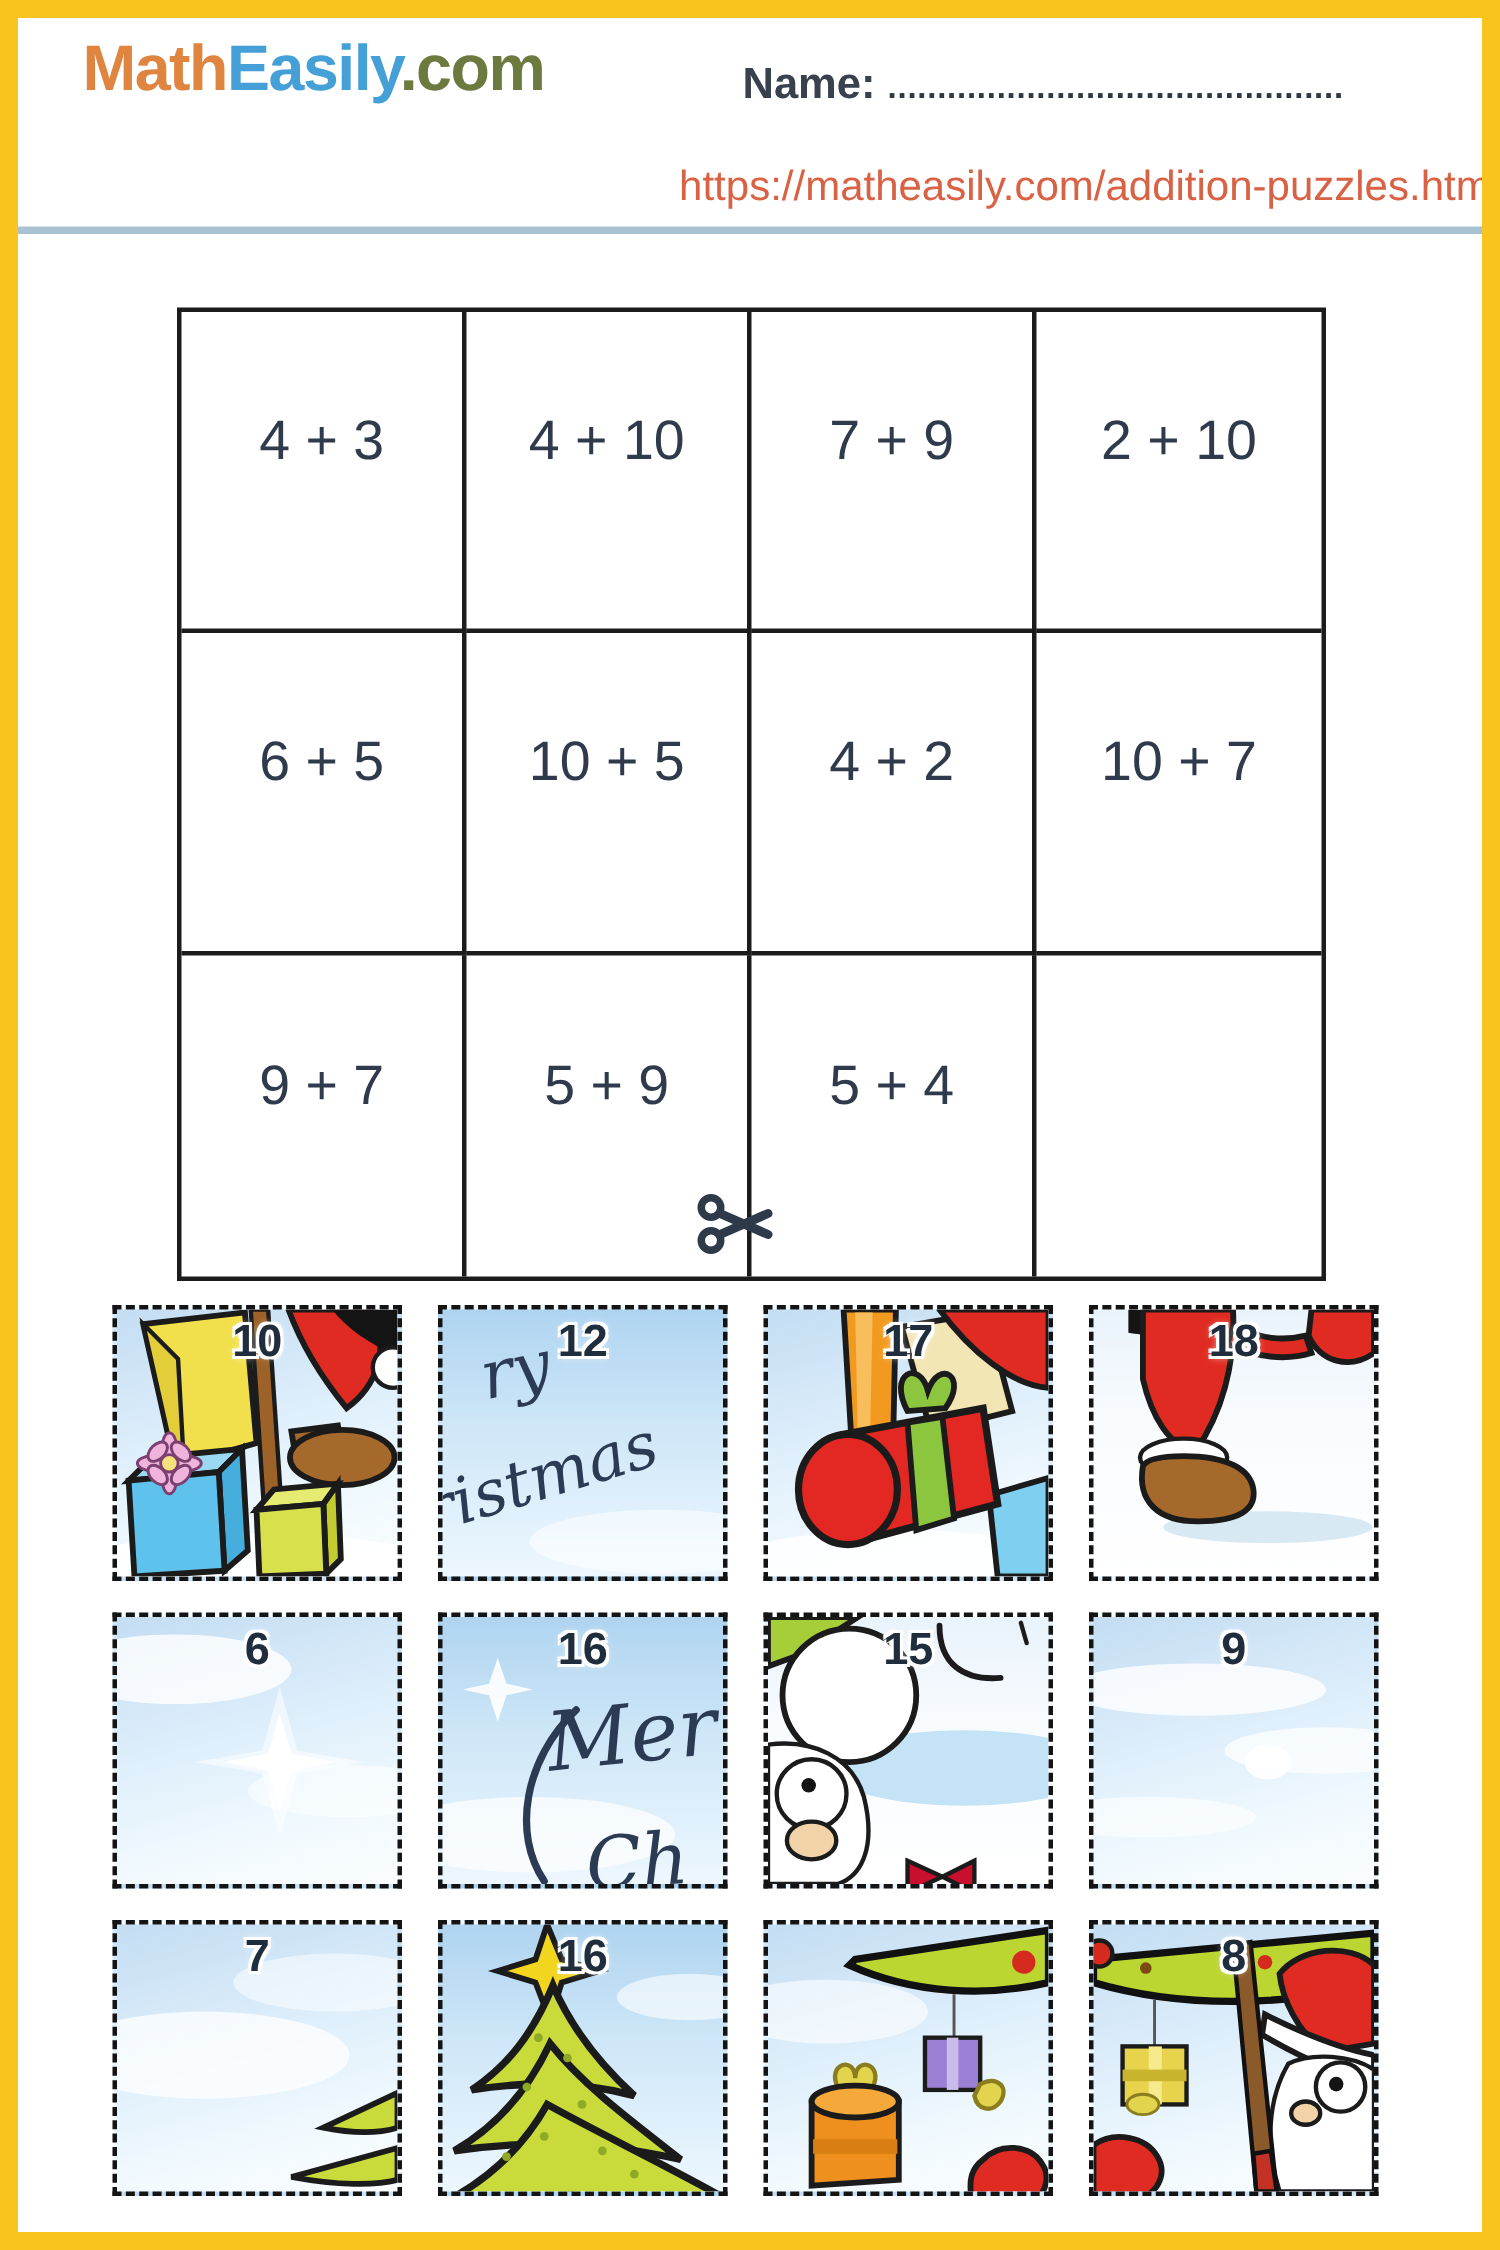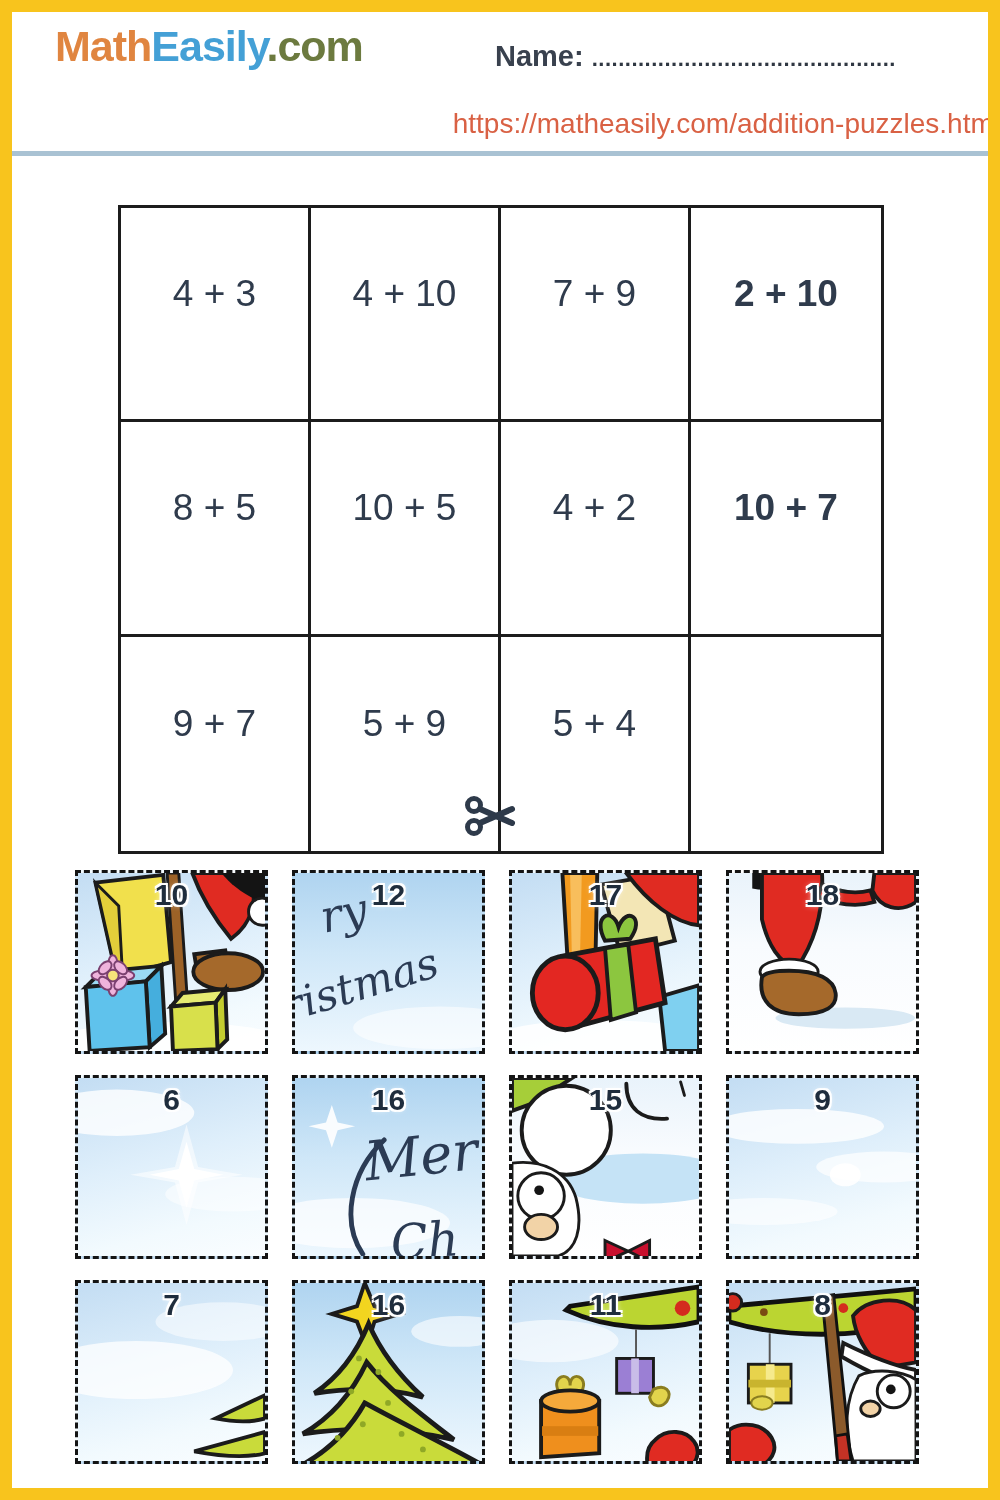--- a/index.html
+++ b/index.html
@@ -17,21 +17,21 @@
   .url{position:absolute;top:108px;left:0;width:100%;text-align:right;font-size:28px;color:#D96144;z-index:2;}
   .divider{position:absolute;top:151px;left:12px;right:12px;height:5px;background:#A9C2D3;z-index:2;}
 
   
   .problems{position:absolute;left:118px;top:205px;width:766px;height:649px;display:grid;
             grid-template-columns:repeat(4,1fr);grid-template-rows:repeat(3,1fr);
             border:3px solid #1C1C1C;background:#fff;box-sizing:border-box;}
   .cell{border-right:3px solid #1C1C1C;border-bottom:3px solid #1C1C1C;
         display:flex;align-items:center;justify-content:center;
         padding-bottom:40px;font-size:37px;color:#2F3B4C;box-sizing:border-box;}
-  .cell:nth-child(4n){border-right:none;font-weight:bold;}
+  .cell:nth-child(4n){border-right:none;}
   .cell:nth-child(n+9){border-bottom:none;}
 
   
   .scissors{position:absolute;left:464px;top:792px;width:54px;height:48px;}
 
   
   .pieces{position:absolute;left:75px;top:870px;display:grid;
           grid-template-columns:repeat(4,193px);grid-auto-rows:184px;
           column-gap:24px;row-gap:21px;}
   .piece{position:relative;border:3px dashed #141414;box-sizing:border-box;overflow:hidden;
@@ -58,21 +58,21 @@
     <span class="dots">..............................................</span>
   </div>
   <div class="url">https://matheasily.com/addition-puzzles.html</div>
   <div class="divider"></div>
 
   <div class="problems">
     <div class="cell">4 + 3</div>
     <div class="cell">4 + 10</div>
     <div class="cell">7 + 9</div>
     <div class="cell">2 + 10</div>
-    <div class="cell">8 + 5</div>
+    <div class="cell">6 + 5</div>
     <div class="cell">10 + 5</div>
     <div class="cell">4 + 2</div>
     <div class="cell">10 + 7</div>
     <div class="cell">9 + 7</div>
     <div class="cell">5 + 9</div>
     <div class="cell">5 + 4</div>
   </div>
 
   <div class="scissors">
     <svg viewBox="0 0 54 48" width="54" height="48">
@@ -245,21 +245,20 @@
         <line x1="128" y1="48" x2="128" y2="78" stroke="#555555" stroke-width="2"></line>
         <rect x="108" y="78" width="38" height="36" fill="#9B7FD4" stroke="#1b1b1b" stroke-width="3"></rect>
         <rect x="123" y="78" width="8" height="36" fill="#C9BCE8"></rect>
         <path d="M146,110 C158,104 166,112 160,122 C154,130 144,128 142,118 Z" fill="#E2D44C" stroke="#8a7d20" stroke-width="3"></path>
         <path d="M48,112 C40,96 60,90 60,106 C60,90 80,96 72,112 Z" fill="#E2D44C" stroke="#8a7d20" stroke-width="3"></path>
         <path d="M30,122 L90,122 L90,176 L30,180 Z" fill="#EF8F1D" stroke="#1b1b1b" stroke-width="4"></path>
         <rect x="31" y="148" width="58" height="10" fill="#D97E12"></rect>
         <ellipse cx="60" cy="122" rx="30" ry="11" fill="#F5A93B" stroke="#1b1b1b" stroke-width="4"></ellipse>
         <path d="M148,162 C160,150 180,152 188,164 C194,172 192,182 186,188 L140,188 C138,176 140,168 148,162 Z" fill="#E02B22" stroke="#1b1b1b" stroke-width="4"></path>
       </svg>
-      <div class="num">11</div>
     </div>
 
     <div class="piece">
       <svg class="art" viewBox="0 0 193 184" preserveAspectRatio="none">
         <path d="M0,40 C60,58 130,56 193,42 L193,6 L0,24 Z" fill="#BBD531" stroke="#111111" stroke-width="5"></path>
         <circle cx="36" cy="30" r="4" fill="#7A4A12"></circle>
         <circle cx="118" cy="26" r="5" fill="#D42B1E"></circle>
         <circle cx="4" cy="20" r="9" fill="#D42B1E" stroke="#1b1b1b" stroke-width="3"></circle>
         <line x1="42" y1="52" x2="42" y2="84" stroke="#555555" stroke-width="2"></line>
         <rect x="20" y="84" width="44" height="40" fill="#E7D34C" stroke="#1b1b1b" stroke-width="3"></rect>

